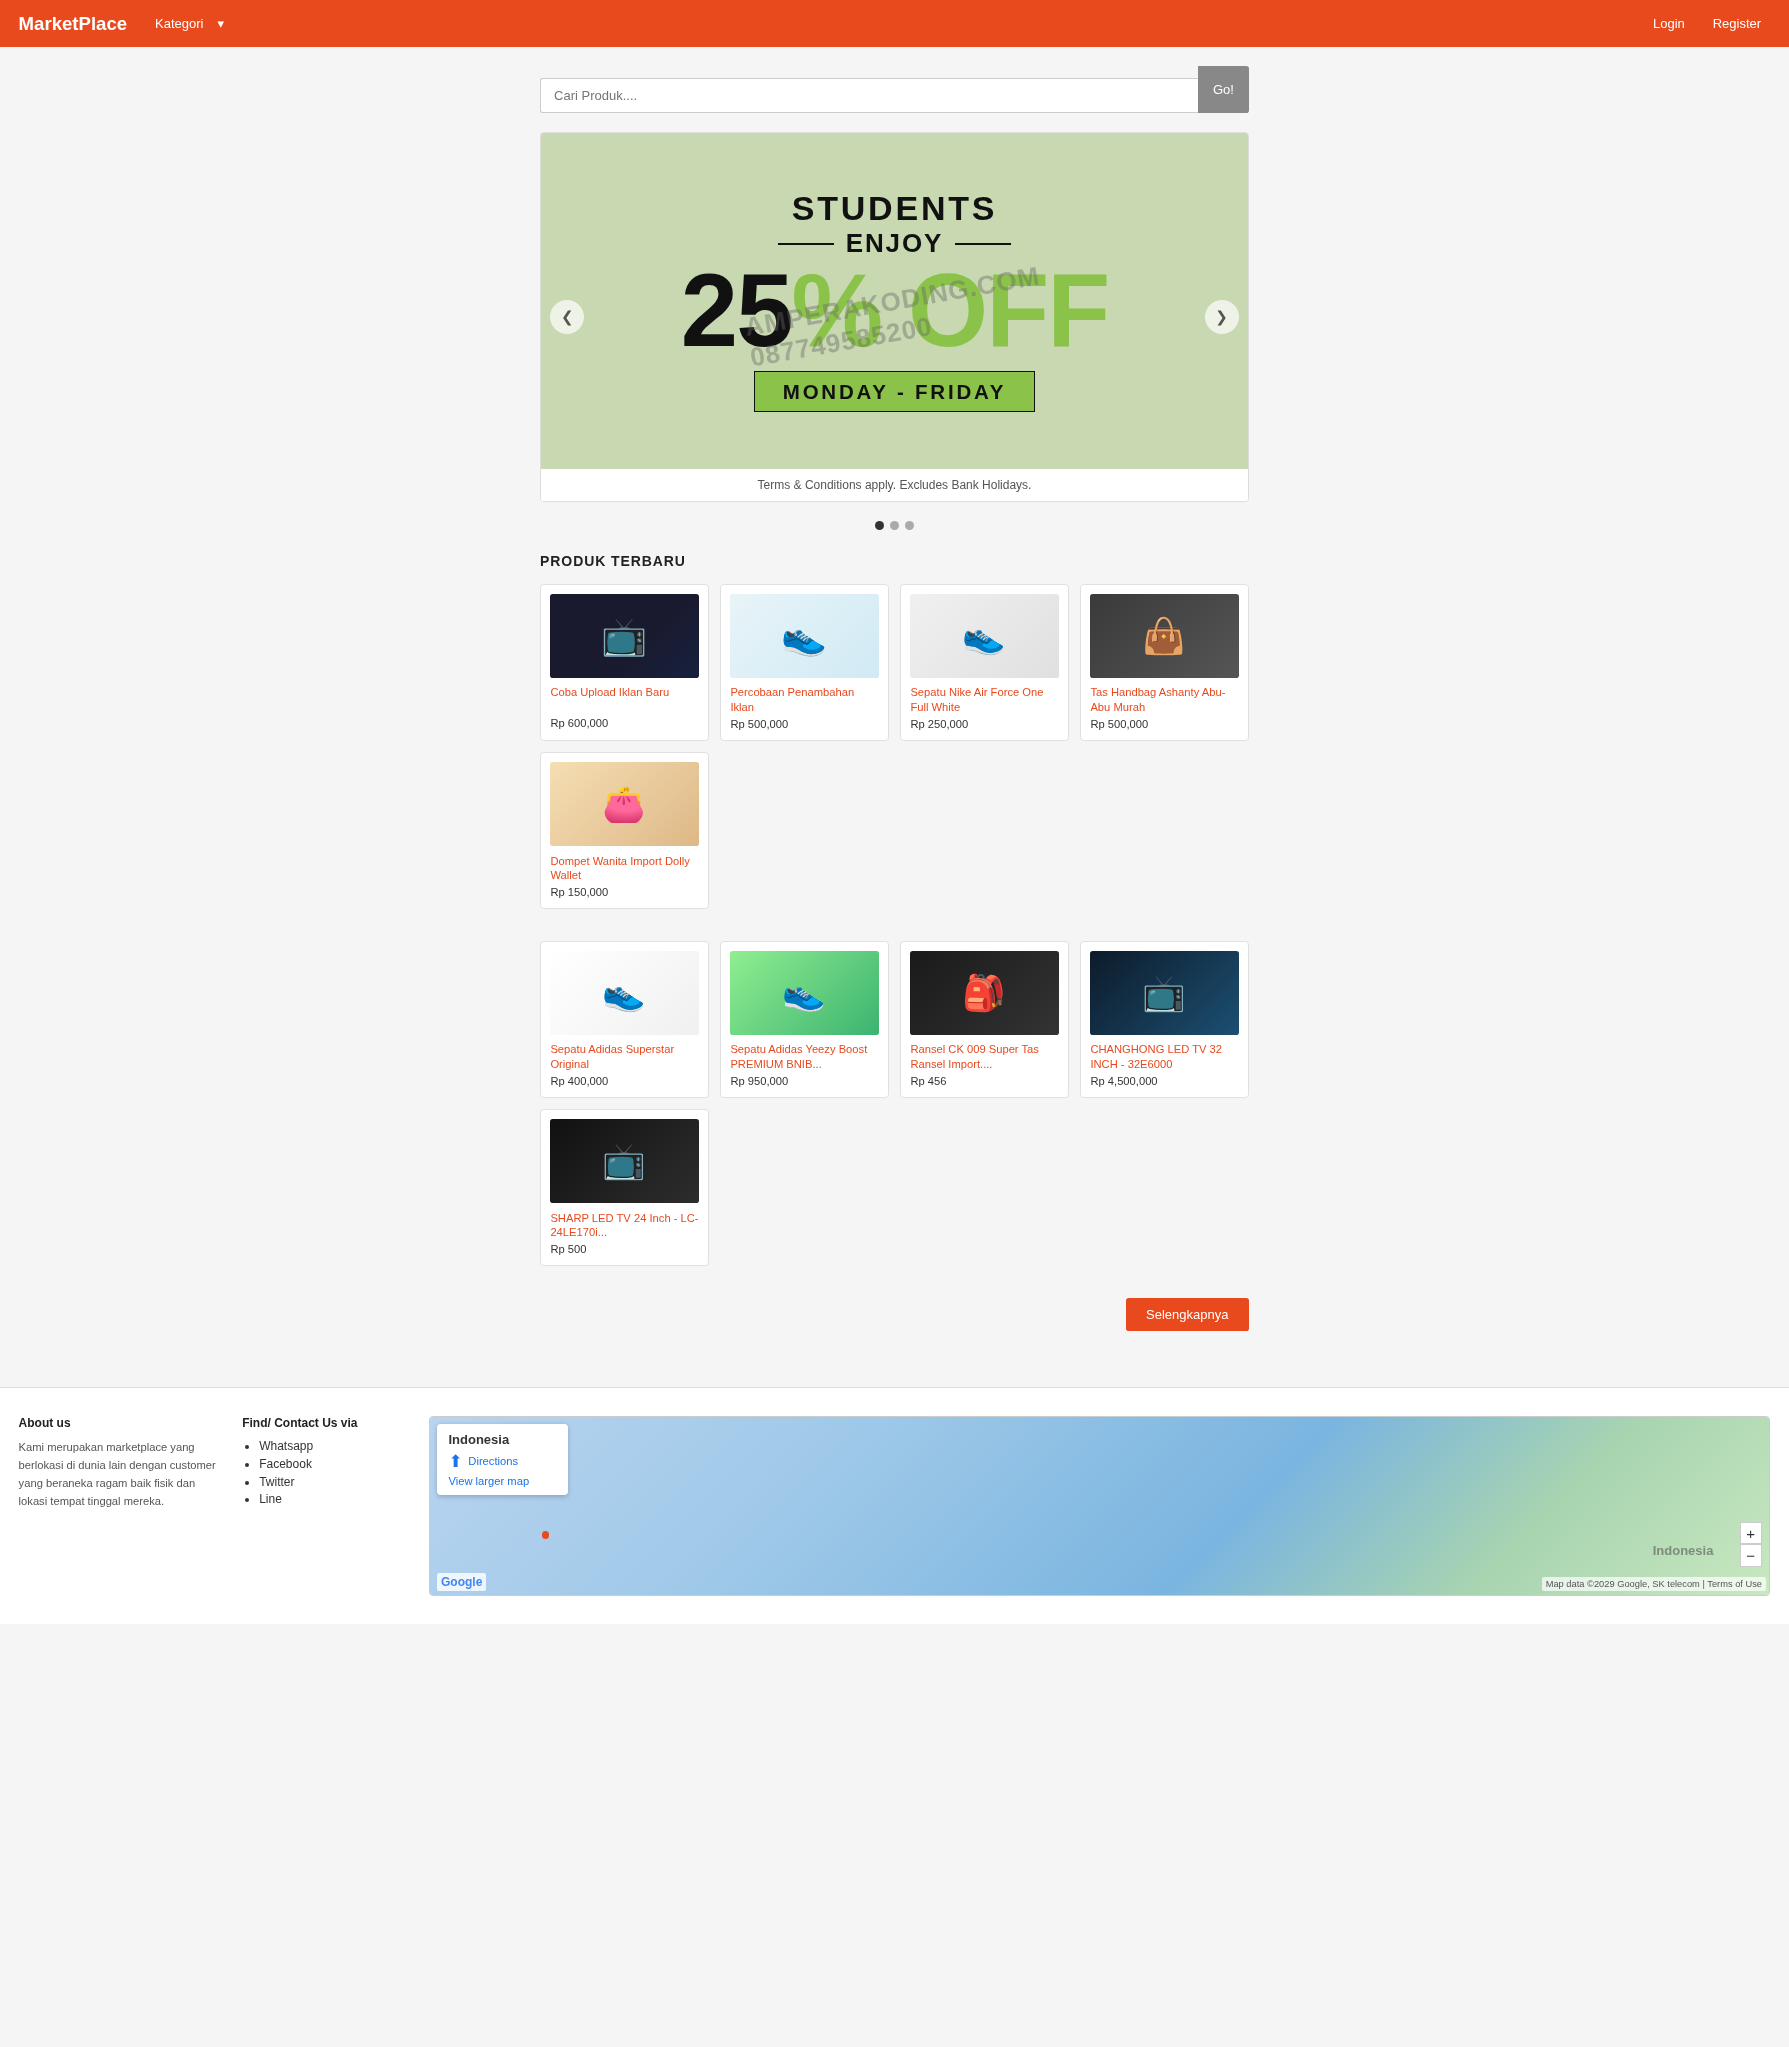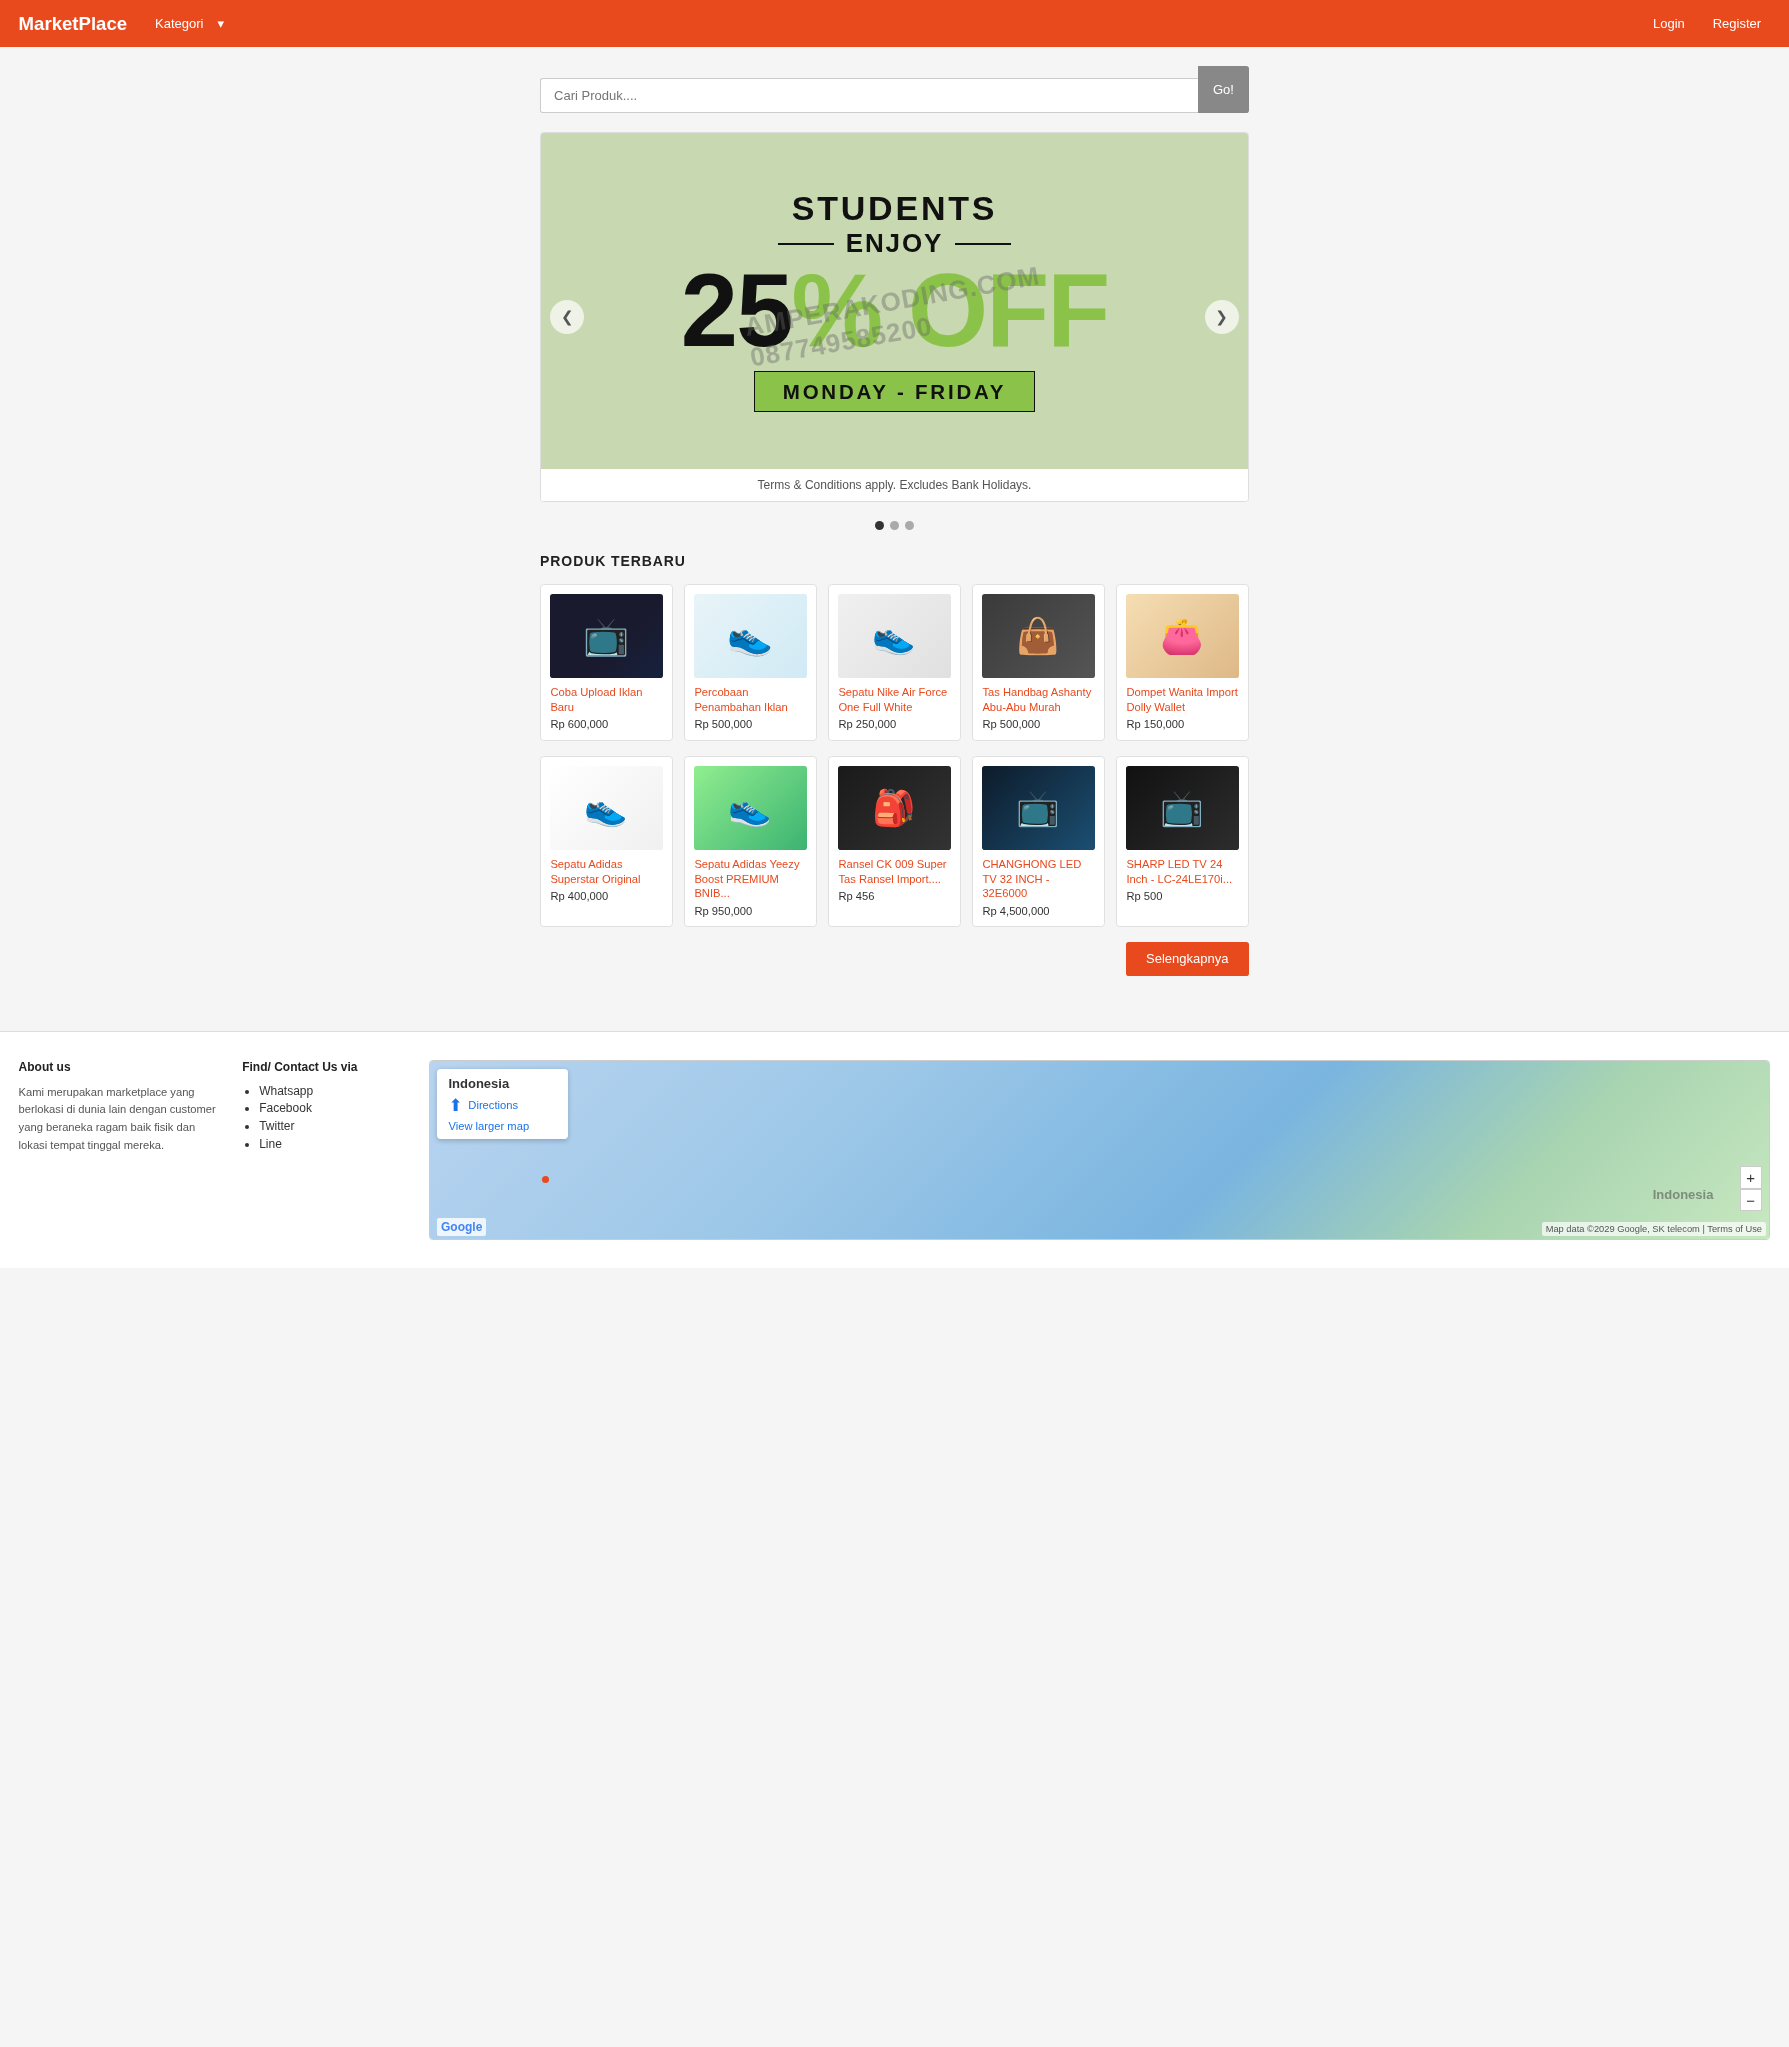--- a/index.html
+++ b/index.html
@@ -187,23 +187,23 @@
       font-weight: 700;
       letter-spacing: 0.9px;
       text-transform: uppercase;
       margin-bottom: 15px;
       color: #222;
     }
 
     
     .product-grid {
       display: grid;
-      grid-template-columns: repeat(5, 1fr);
+      grid-template-columns: repeat(4, 1fr);
       gap: 11.2px;
-      margin-bottom: 15px;
+      margin-bottom: 32px;
     }
     .product-card {
       background: #fff;
       border: 0.9px solid #e0e0e0;
       border-radius: 3.7px;
       padding: 9.3px;
       cursor: pointer;
     }
     .product-img {
       width: 100%;

